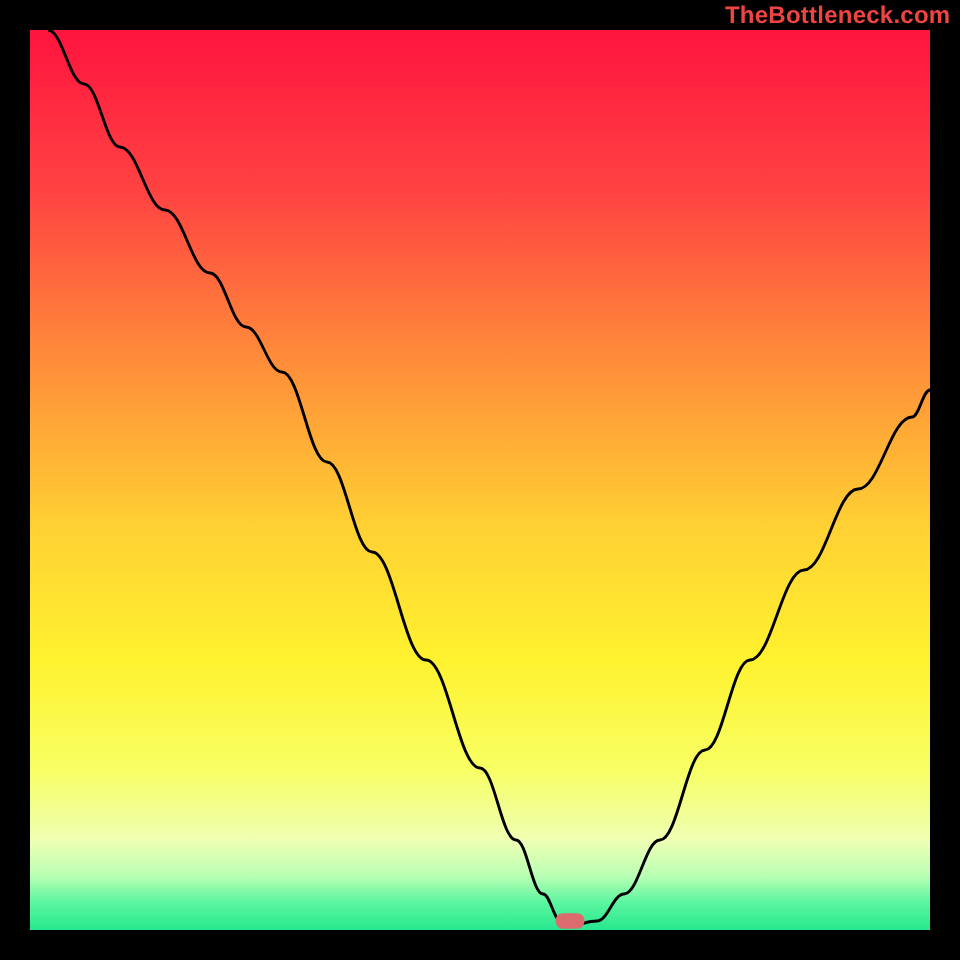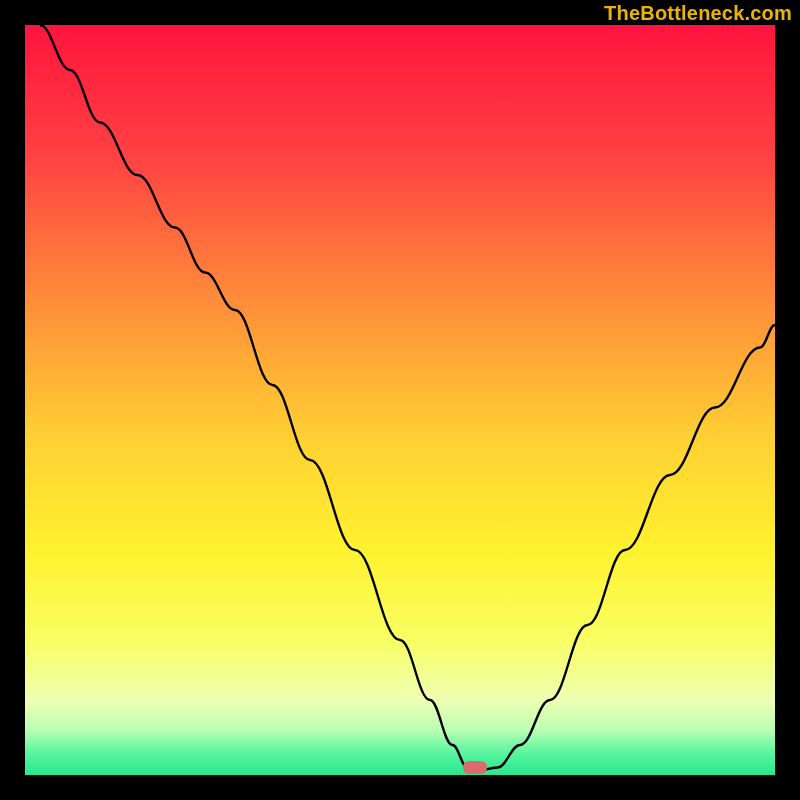--- a/index.html
+++ b/index.html
@@ -23,21 +23,21 @@
     width: 750px;
     height: 750px;
   }
   .watermark {
     position: absolute;
     top: 2px;
     right: 8px;
     font-family: Arial, Helvetica, sans-serif;
     font-size: 20px;
     font-weight: bold;
-    color: #eab308;
+    color: #ef4444;
     letter-spacing: 0.2px;
   }
   svg {
     display: block;
   }
 </style>
 </head>
 <body>
 
 <div class="frame">

